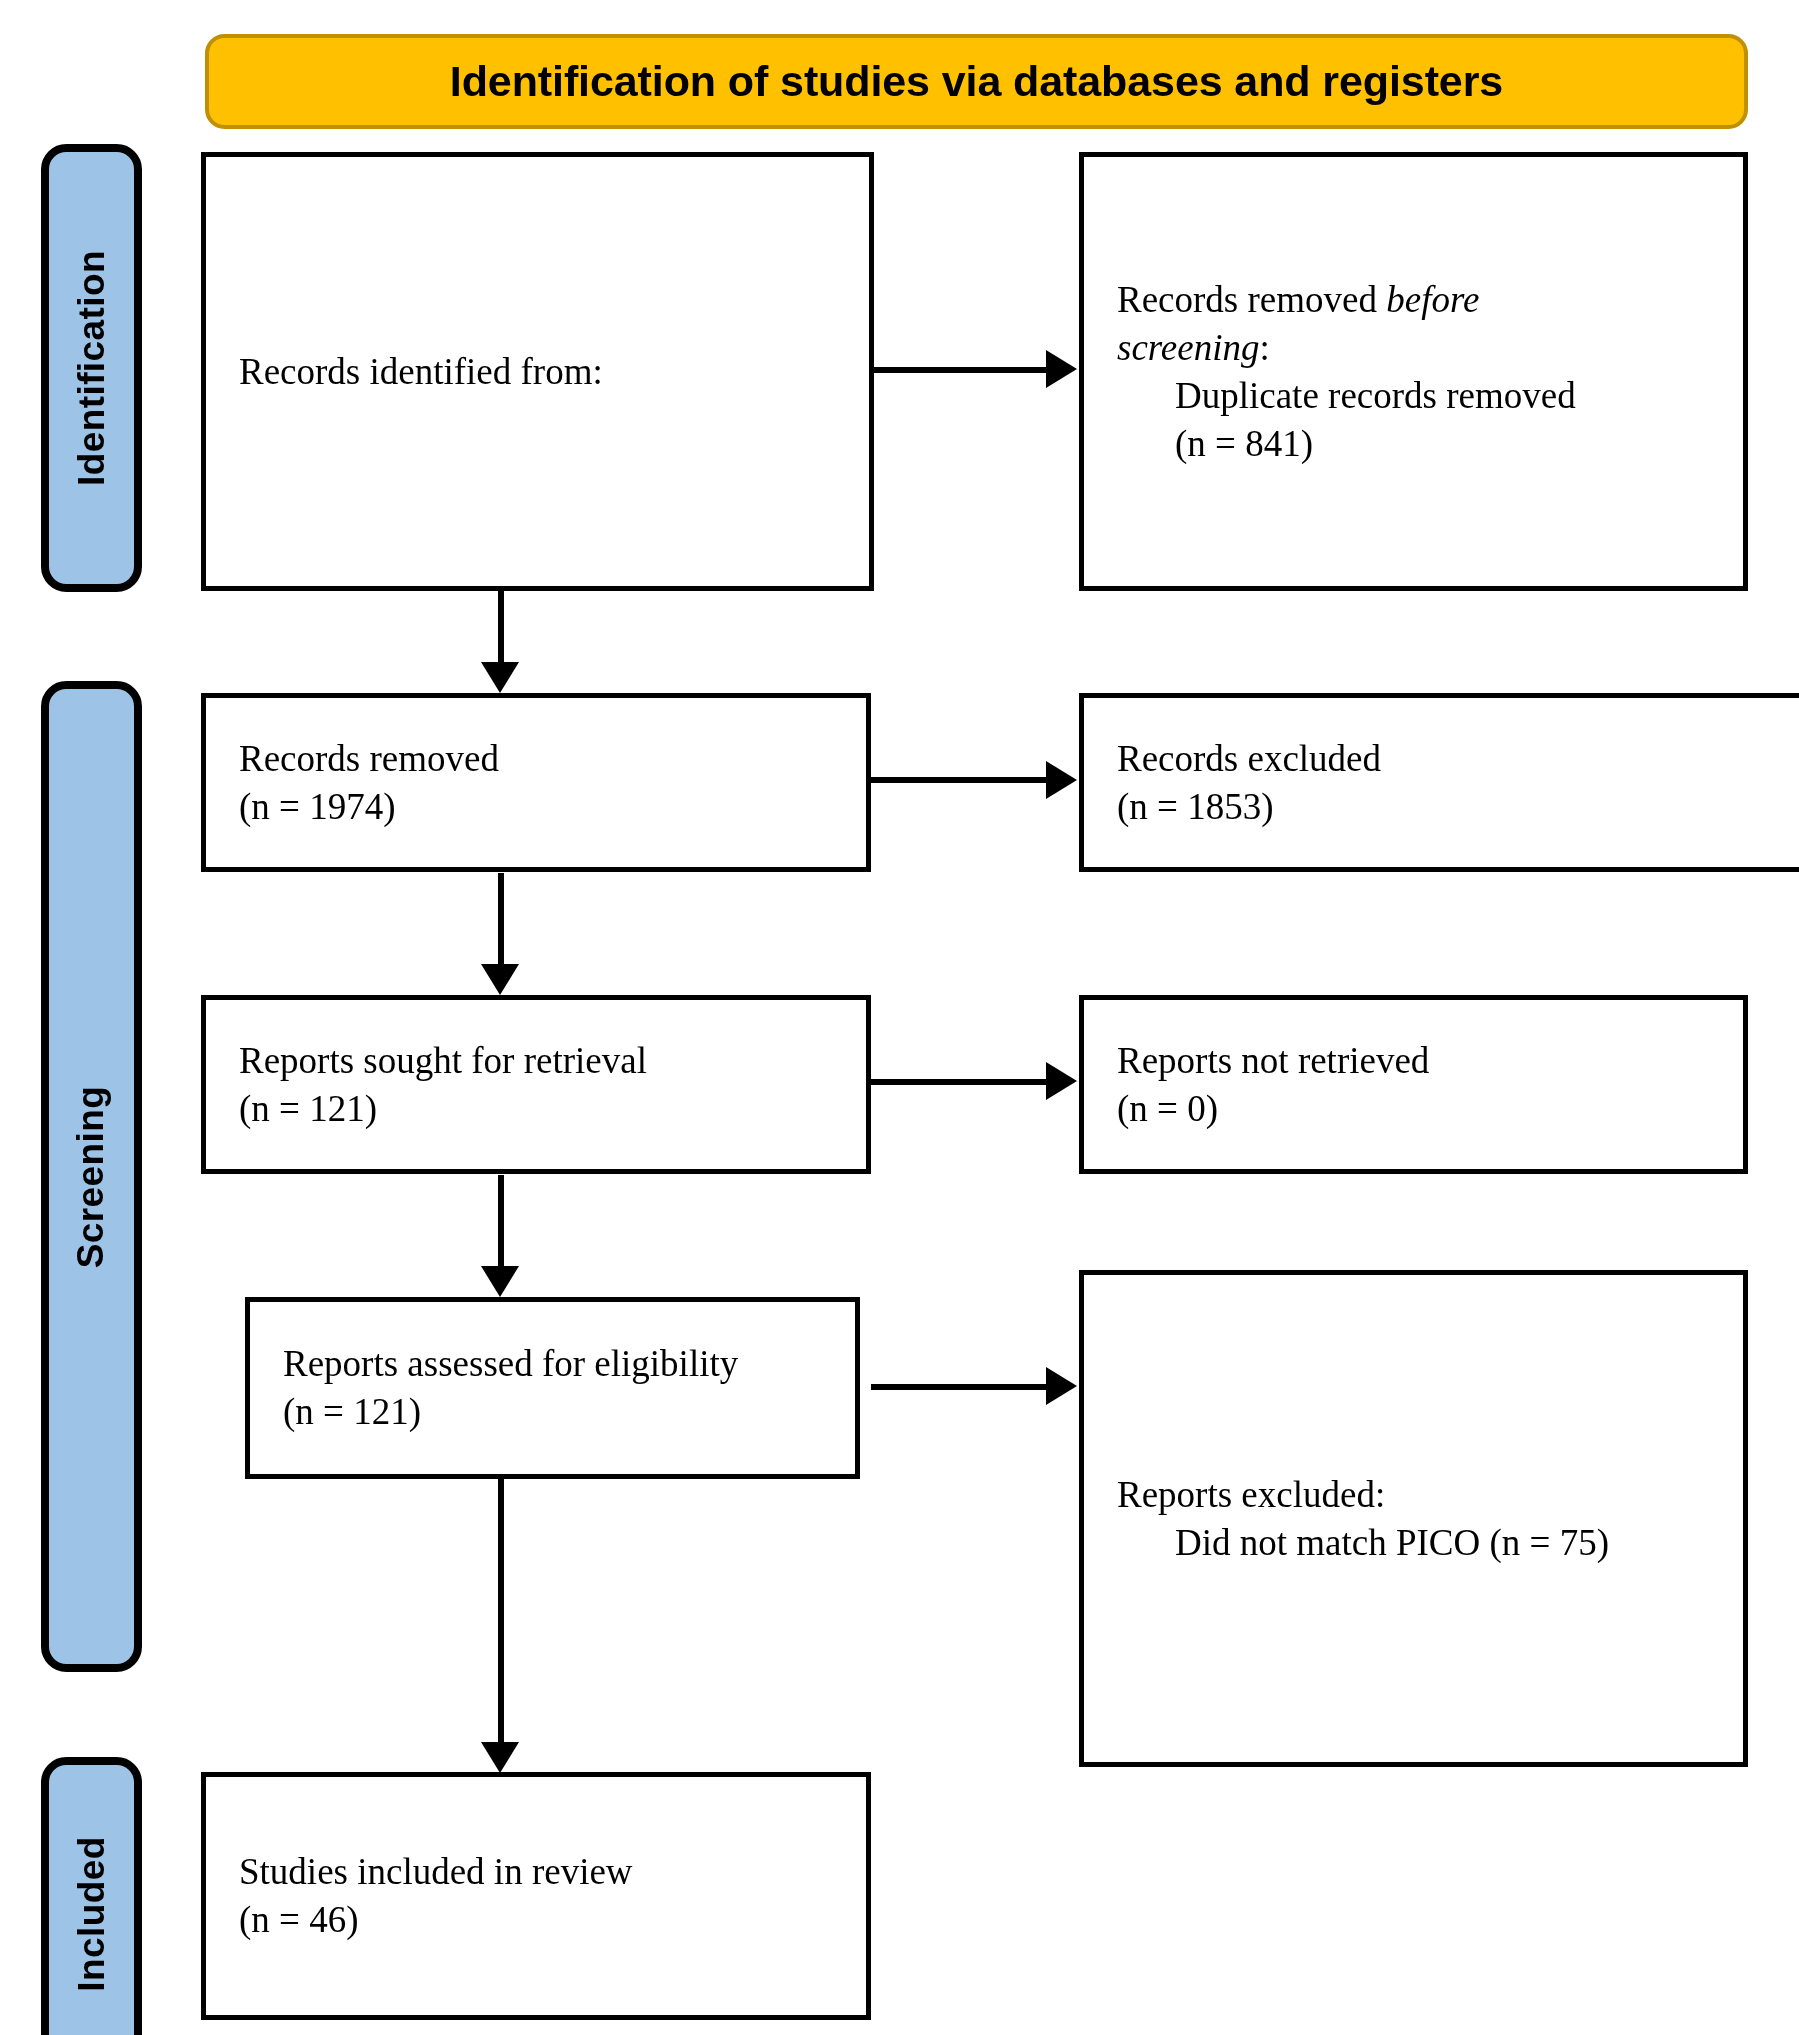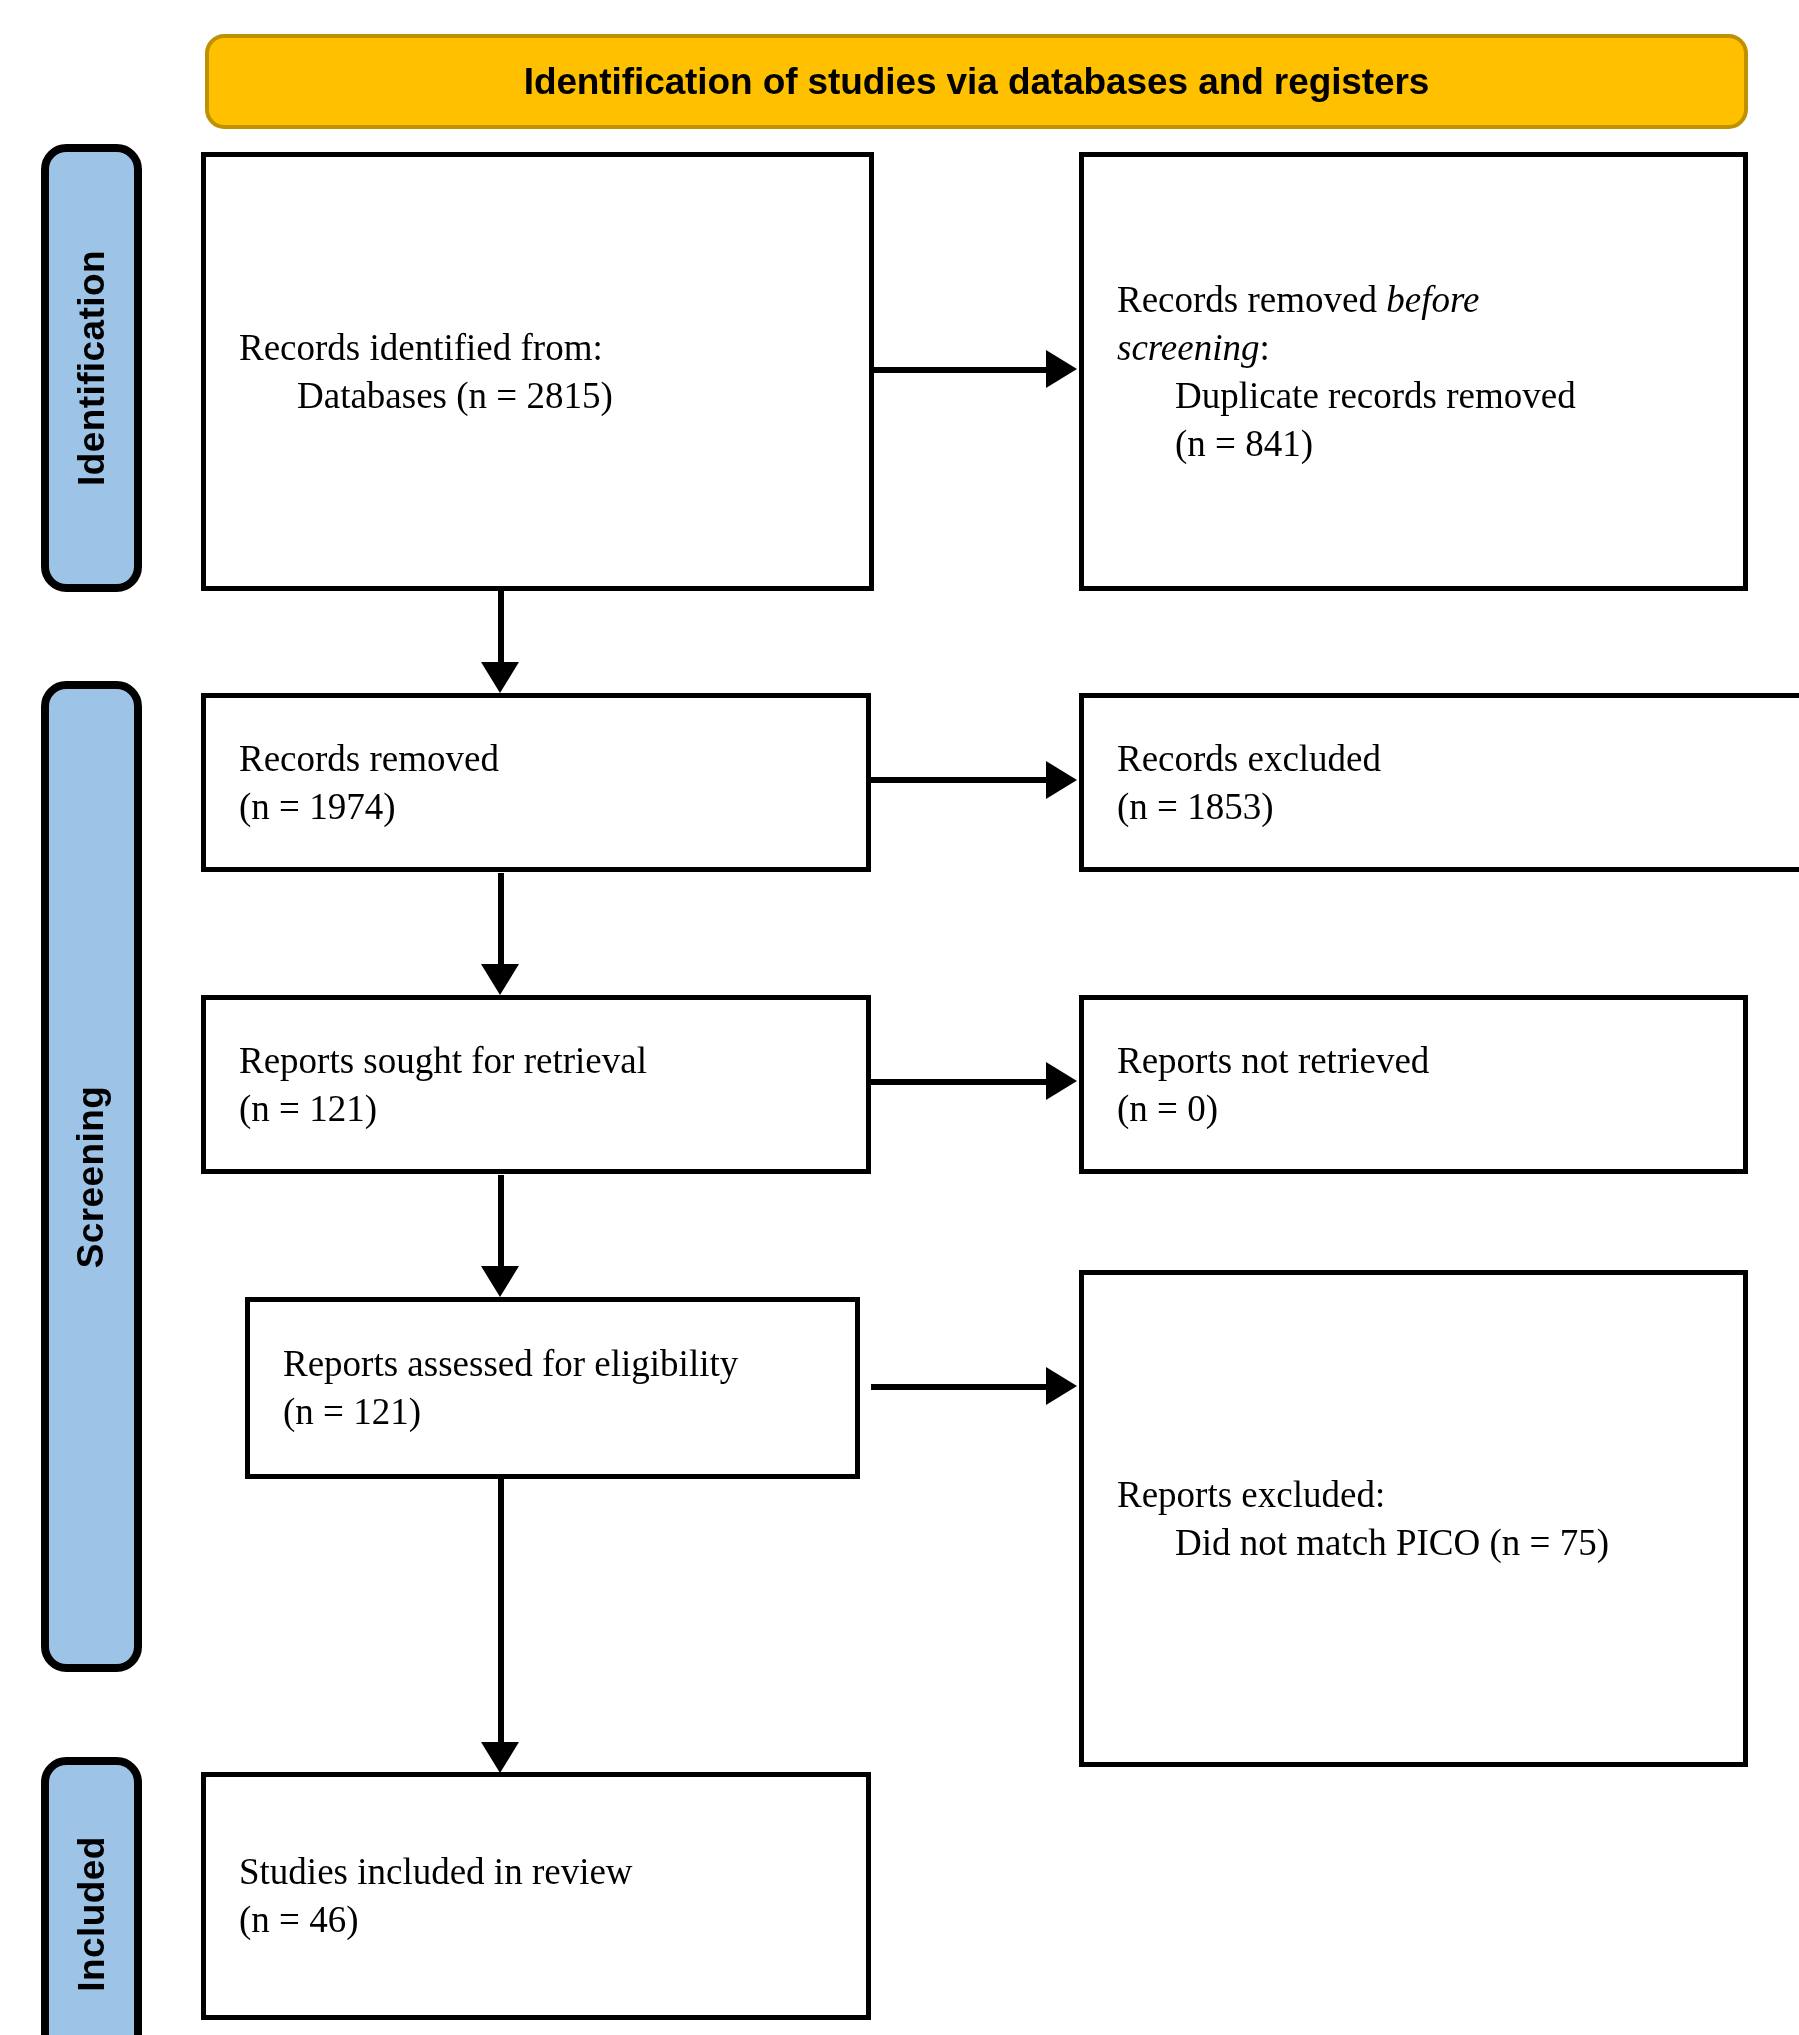--- a/index.html
+++ b/index.html
@@ -27,21 +27,21 @@
     height: 95px;
     background: #FFC000;
     border: 4.5px solid #BF9000;
     border-radius: 19.4px;
     box-sizing: border-box;
     display: flex;
     align-items: center;
     justify-content: center;
   }
   .banner-text {
-    font-size: 37px;
+    font-size: 43px;
     font-weight: bold;
     color: #000000;
     letter-spacing: -0.1px;
     white-space: nowrap;
   }
 
   
   .stage {
     position: absolute;
     background: #9DC3E6;
@@ -135,21 +135,20 @@
     <div class="stage-label">Screening</div>
   </div>
 
   <div class="stage" style="left:41px; top:1757px; width:101px; height:314px;">
     <div class="stage-label">Included</div>
   </div>
 
   <div class="fbox" style="left:201px; top:152px; width:673px; height:439px;">
     <div class="fbox-inner">
       <div class="fline">Records identified from:</div>
-      <div class="fline indent">Databases (n = 2815)</div>
     </div>
   </div>
 
   <div class="hline" style="left:871px; top:367px; width:178px;"></div>
   <div class="harrow" style="left:1046px; top:350px;"></div>
 
   <div class="fbox" style="left:1079px; top:152px; width:669px; height:439px;">
     <div class="fbox-inner">
       <div class="fline"><span>Records removed </span><span class="it">before</span></div>
       <div class="fline"><span class="it">screening</span><span>:</span></div>

